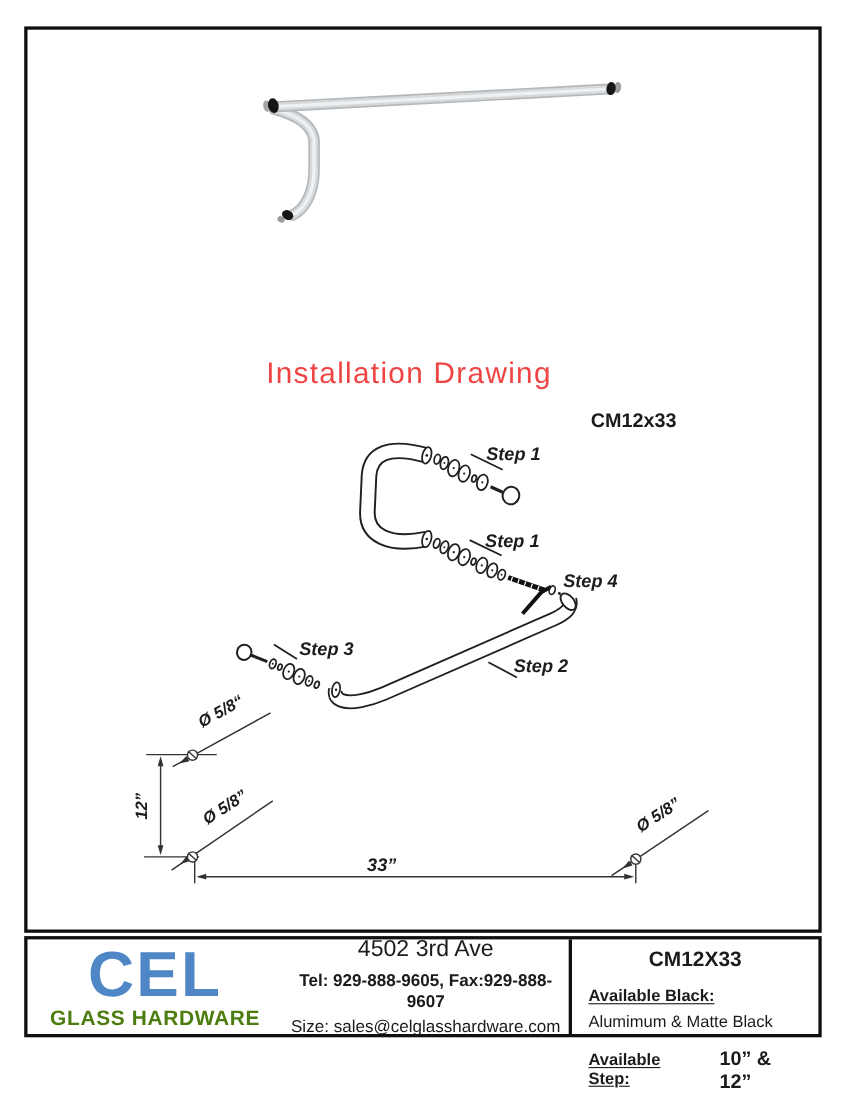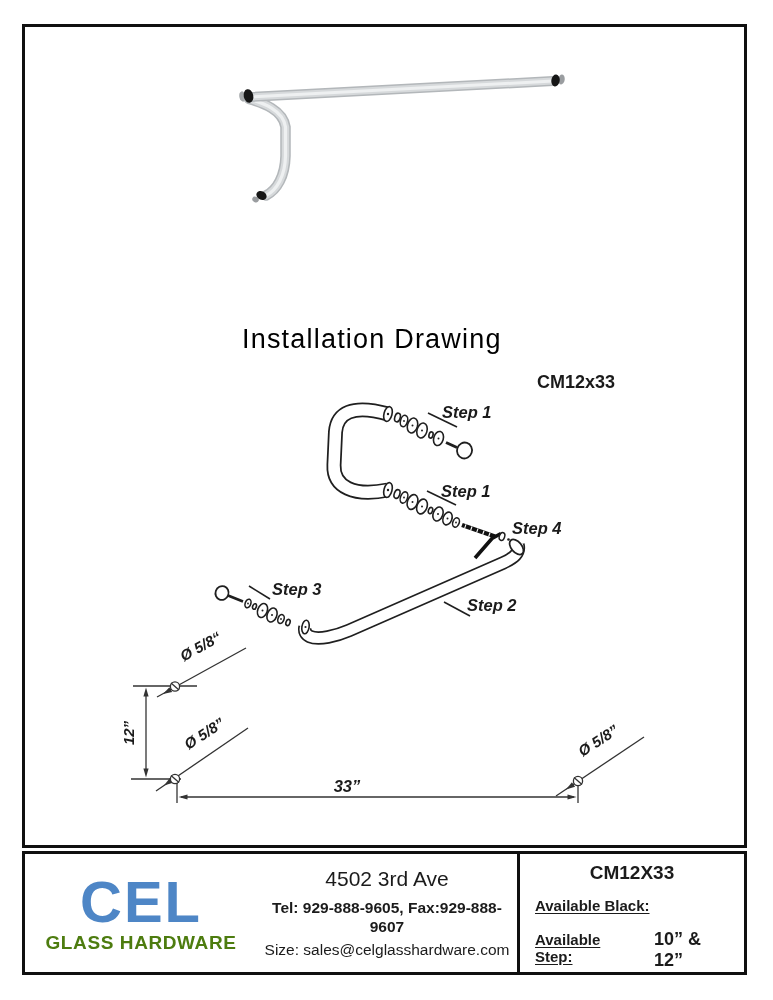--- a/index.html
+++ b/index.html
@@ -11,27 +11,27 @@
     position:absolute;left:22px;top:24px;width:725px;height:824px;
     border:3px solid #101010;box-sizing:border-box;
   }
   .artwork{position:absolute;left:0;top:0;width:773px;height:1000px;}
   svg text{font-family:"Liberation Sans",sans-serif;fill:#1b1b1b;}
   .step-label{font-size:16.5px;font-weight:bold;font-style:italic;}
   .dim-label{font-size:15px;font-weight:bold;font-style:italic;}
   .dim-label-big{font-size:16.5px;font-weight:bold;font-style:italic;}
   .page-title{
     position:absolute;left:242px;top:324px;font-size:27px;letter-spacing:1.2px;
-    color:#000000;font-weight:400;white-space:nowrap;
+    color:#ef4444;font-weight:400;white-space:nowrap;
   }
   .model-label{
     position:absolute;left:537px;top:372px;font-size:18px;font-weight:bold;white-space:nowrap;
   }
   .footer-box{
-    position:absolute;left:22px;top:851px;width:725px;height:124px;
+    position:absolute;left:22px;top:851px;width:725px;height:92px;
     border:3px solid #101010;box-sizing:border-box;display:flex;background:#fff;
   }
   .footer-left{
     width:495px;border-right:3px solid #101010;box-sizing:border-box;
     display:flex;align-items:center;
   }
   .logo-block{width:232px;text-align:center;line-height:1;}
   .logo-main{
     font-size:58px;font-weight:800;letter-spacing:2px;line-height:0.95;
   }
@@ -247,20 +247,21 @@
         <div class="addr-bold">4502 3rd Ave</div>
         <div class="contact-line">Tel: 929-888-9605, Fax:929-888-9607</div>
         <div class="email-line">Size: sales@celglasshardware.com</div>
       </div>
     </div>
     <div class="footer-right">
       <div class="fr-model">CM12X33</div>
       <div>
         <span class="fr-label fr-finish-label">Available Black:</span>
       </div>
+      <div class="fr-finish-value">Alumimum &amp; Matte Black</div>
       <div class="fr-size-row">
         <span class="fr-label">Available Step:</span>
         <span class="fr-size-value">10” &amp; 12”</span>
       </div>
     </div>
   </div>
 
 </div>
 
 </body></html>

